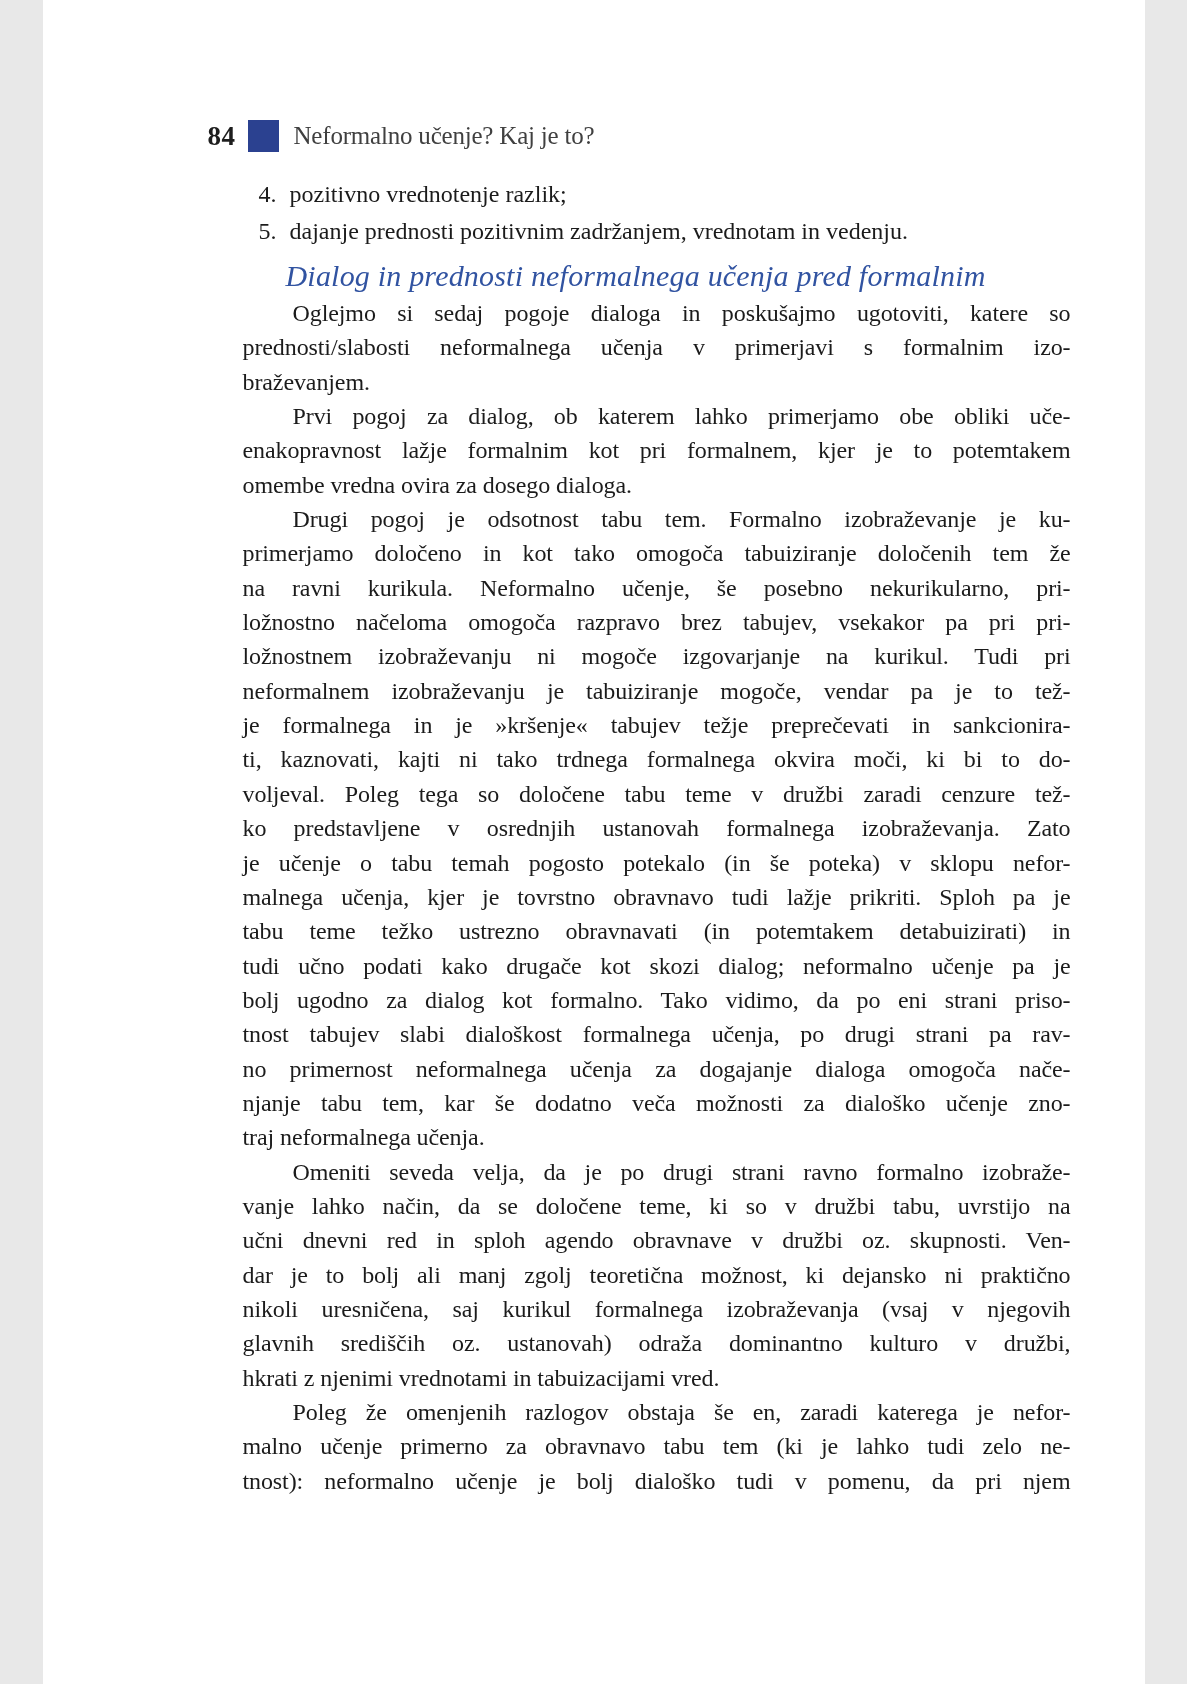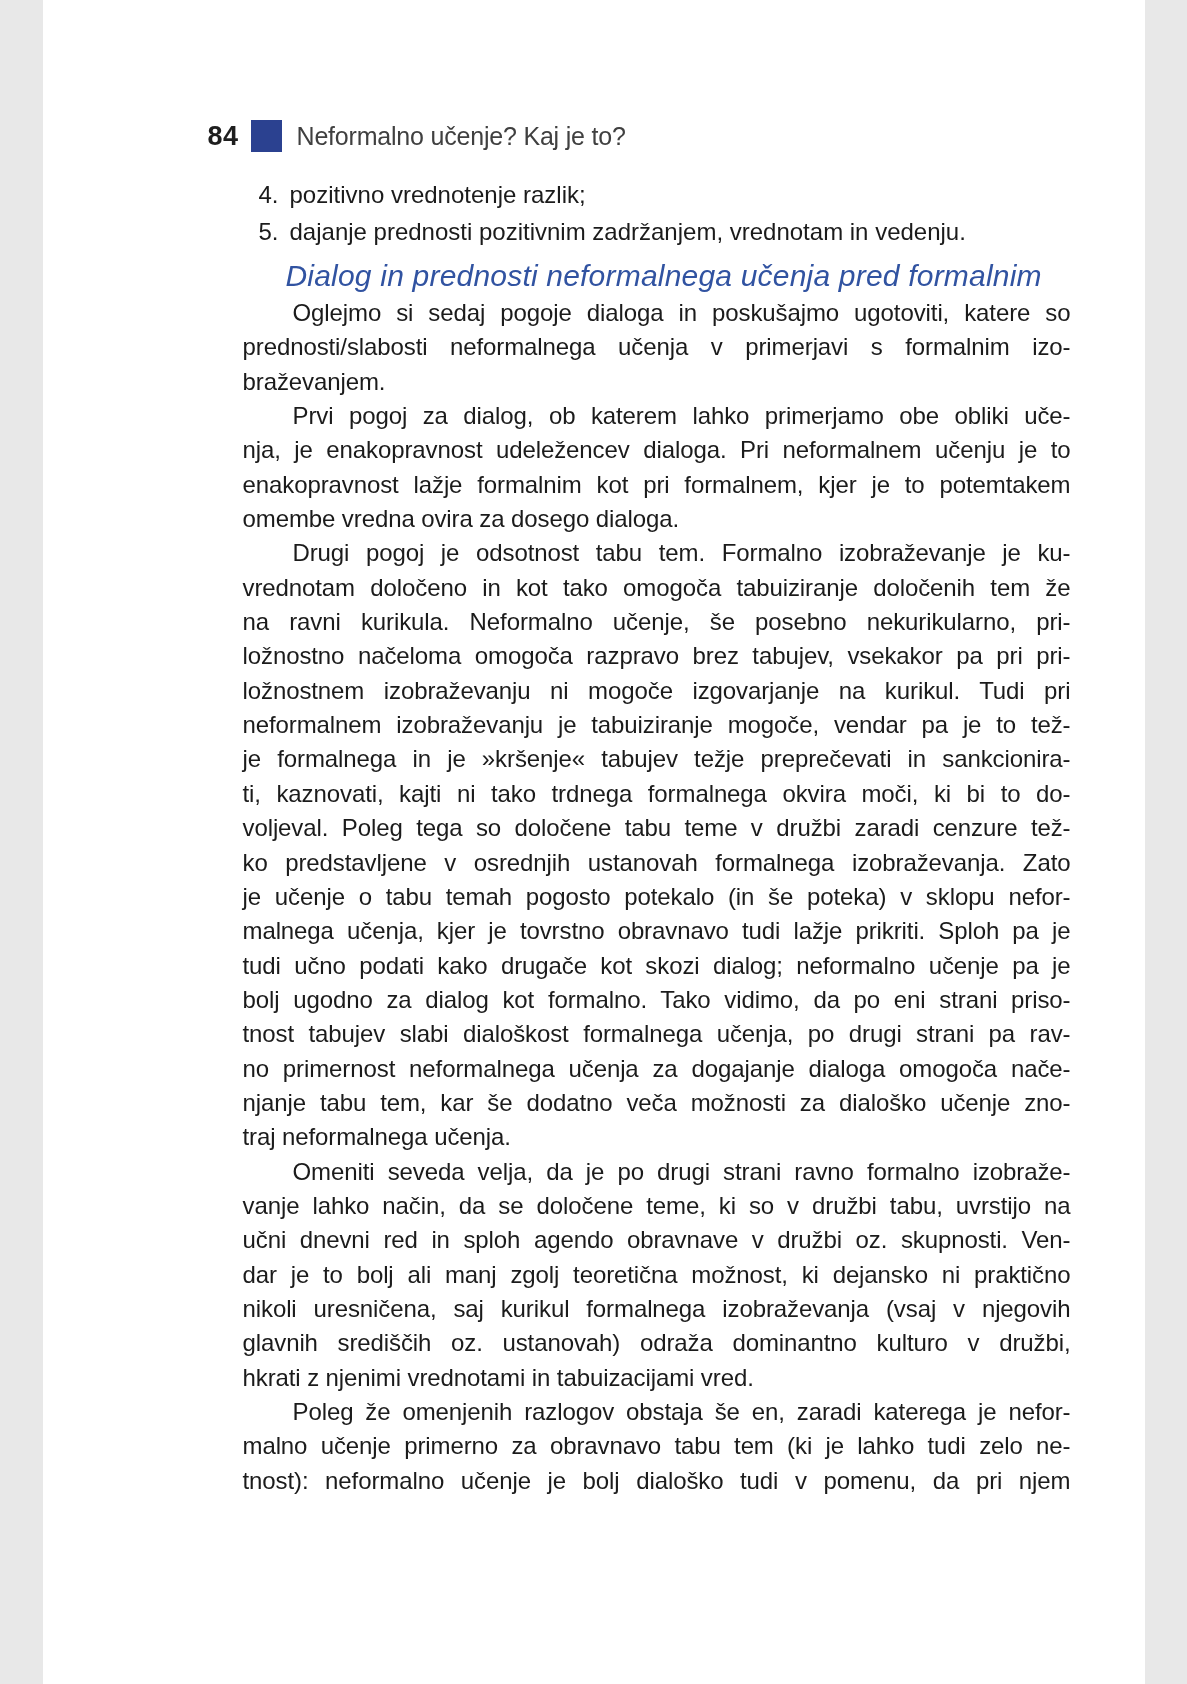--- a/index.html
+++ b/index.html
@@ -1,20 +1,20 @@
 <!DOCTYPE html>
 <html style="--background: #ffffff; --text: #1b1b1b; --accent_blue: #2b4190; --heading_blue: #3153a1;"><head>
 <meta charset="utf-8">
 <style>
   html,body{margin:0;padding:0;background:#e8e8e8;}
   .page{
     position:relative;
     width:1059px;height:1684px;
     background:var(--background,#ffffff);
-    font-family:Liberation Sans, sans-serif;
+    font-family:Liberation Serif, serif;
     color:var(--text,#1b1b1b);
     overflow:hidden;
     margin:0 auto;
     padding-left:43px;
   }
   .page-header{
     position:absolute;left:165px;top:119px;
     display:flex;align-items:center;height:34px;
   }
   .page-number{
@@ -83,35 +83,35 @@
       </div>
     </div>
 
     <h2 class="section-heading">Dialog in prednosti neformalnega učenja pred formalnim</h2>
 
     <div class="paragraphs">
         <div class="line first">Oglejmo si sedaj pogoje dialoga in poskušajmo ugotoviti, katere so</div>
         <div class="line">prednosti/slabosti neformalnega učenja v primerjavi s formalnim izo-</div>
         <div class="line last">braževanjem.</div>
         <div class="line first">Prvi pogoj za dialog, ob katerem lahko primerjamo obe obliki uče-</div>
-        <div class="line">nja, je enakopravnost udeležencev dialoga. Pri neformalnem učenju je to</div>
         <div class="line">enakopravnost lažje formalnim kot pri formalnem, kjer je to potemtakem</div>
         <div class="line last">omembe vredna ovira za dosego dialoga.</div>
         <div class="line first">Drugi pogoj je odsotnost tabu tem. Formalno izobraževanje je ku-</div>
-        <div class="line">vrednotam določeno in kot tako omogoča tabuiziranje določenih tem že</div>
+        <div class="line">primerjamo določeno in kot tako omogoča tabuiziranje določenih tem že</div>
         <div class="line">na ravni kurikula. Neformalno učenje, še posebno nekurikularno, pri-</div>
         <div class="line">ložnostno načeloma omogoča razpravo brez tabujev, vsekakor pa pri pri-</div>
         <div class="line">ložnostnem izobraževanju ni mogoče izgovarjanje na kurikul. Tudi pri</div>
         <div class="line">neformalnem izobraževanju je tabuiziranje mogoče, vendar pa je to tež-</div>
         <div class="line">je formalnega in je »kršenje« tabujev težje preprečevati in sankcionira-</div>
         <div class="line">ti, kaznovati, kajti ni tako trdnega formalnega okvira moči, ki bi to do-</div>
         <div class="line">voljeval. Poleg tega so določene tabu teme v družbi zaradi cenzure tež-</div>
         <div class="line">ko predstavljene v osrednjih ustanovah formalnega izobraževanja. Zato</div>
         <div class="line">je učenje o tabu temah pogosto potekalo (in še poteka) v sklopu nefor-</div>
         <div class="line">malnega učenja, kjer je tovrstno obravnavo tudi lažje prikriti. Sploh pa je</div>
+        <div class="line">tabu teme težko ustrezno obravnavati (in potemtakem detabuizirati) in</div>
         <div class="line">tudi učno podati kako drugače kot skozi dialog; neformalno učenje pa je</div>
         <div class="line">bolj ugodno za dialog kot formalno. Tako vidimo, da po eni strani priso-</div>
         <div class="line">tnost tabujev slabi dialoškost formalnega učenja, po drugi strani pa rav-</div>
         <div class="line">no primernost neformalnega učenja za dogajanje dialoga omogoča nače-</div>
         <div class="line">njanje tabu tem, kar še dodatno veča možnosti za dialoško učenje zno-</div>
         <div class="line last">traj neformalnega učenja.</div>
         <div class="line first">Omeniti seveda velja, da je po drugi strani ravno formalno izobraže-</div>
         <div class="line">vanje lahko način, da se določene teme, ki so v družbi tabu, uvrstijo na</div>
         <div class="line">učni dnevni red in sploh agendo obravnave v družbi oz. skupnosti. Ven-</div>
         <div class="line">dar je to bolj ali manj zgolj teoretična možnost, ki dejansko ni praktično</div>

